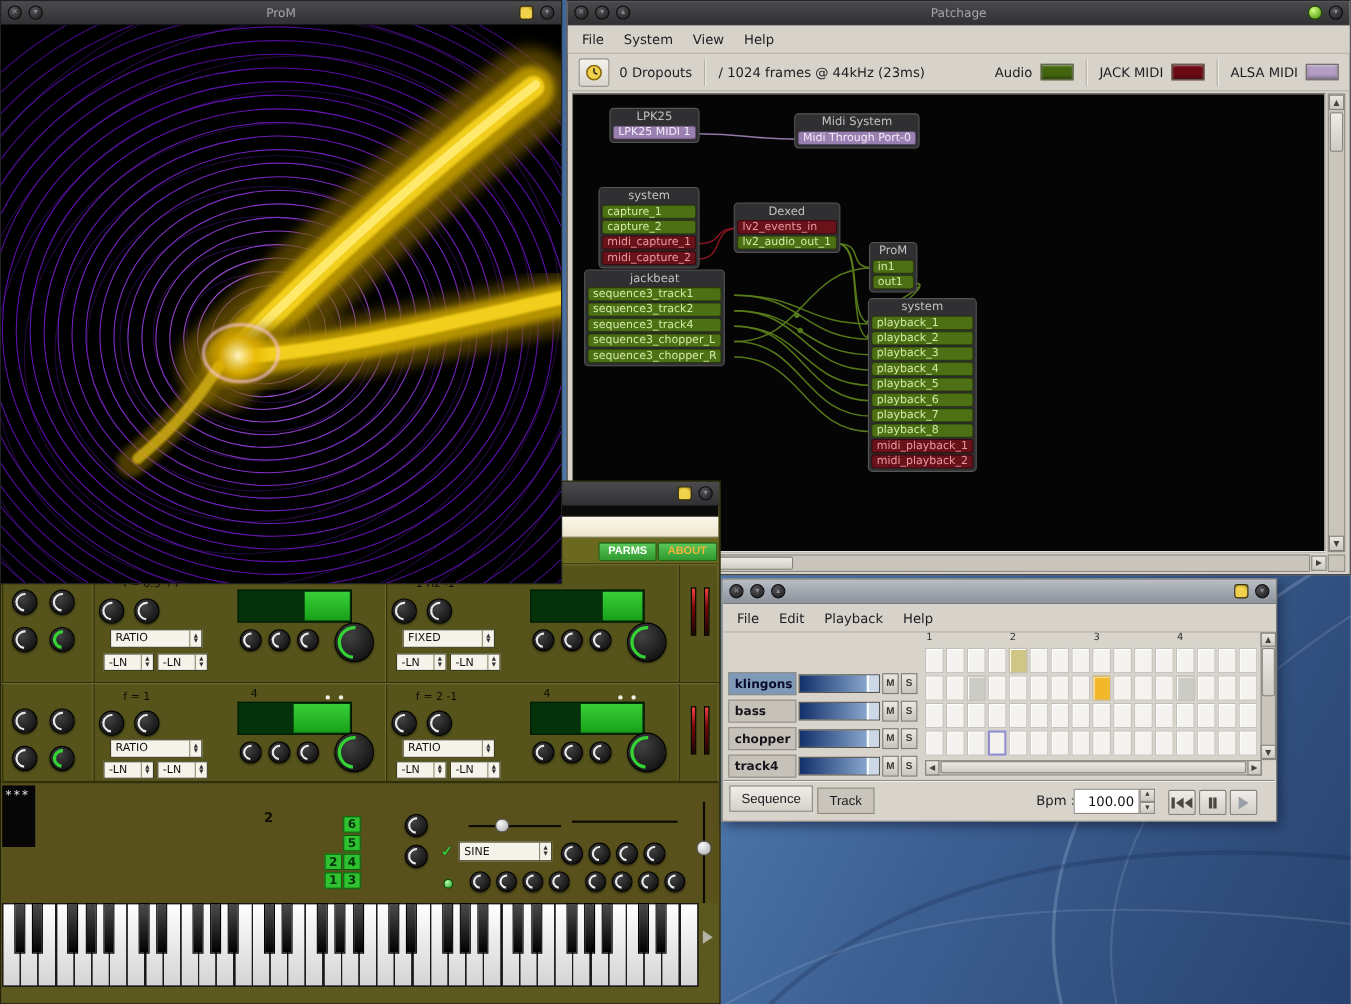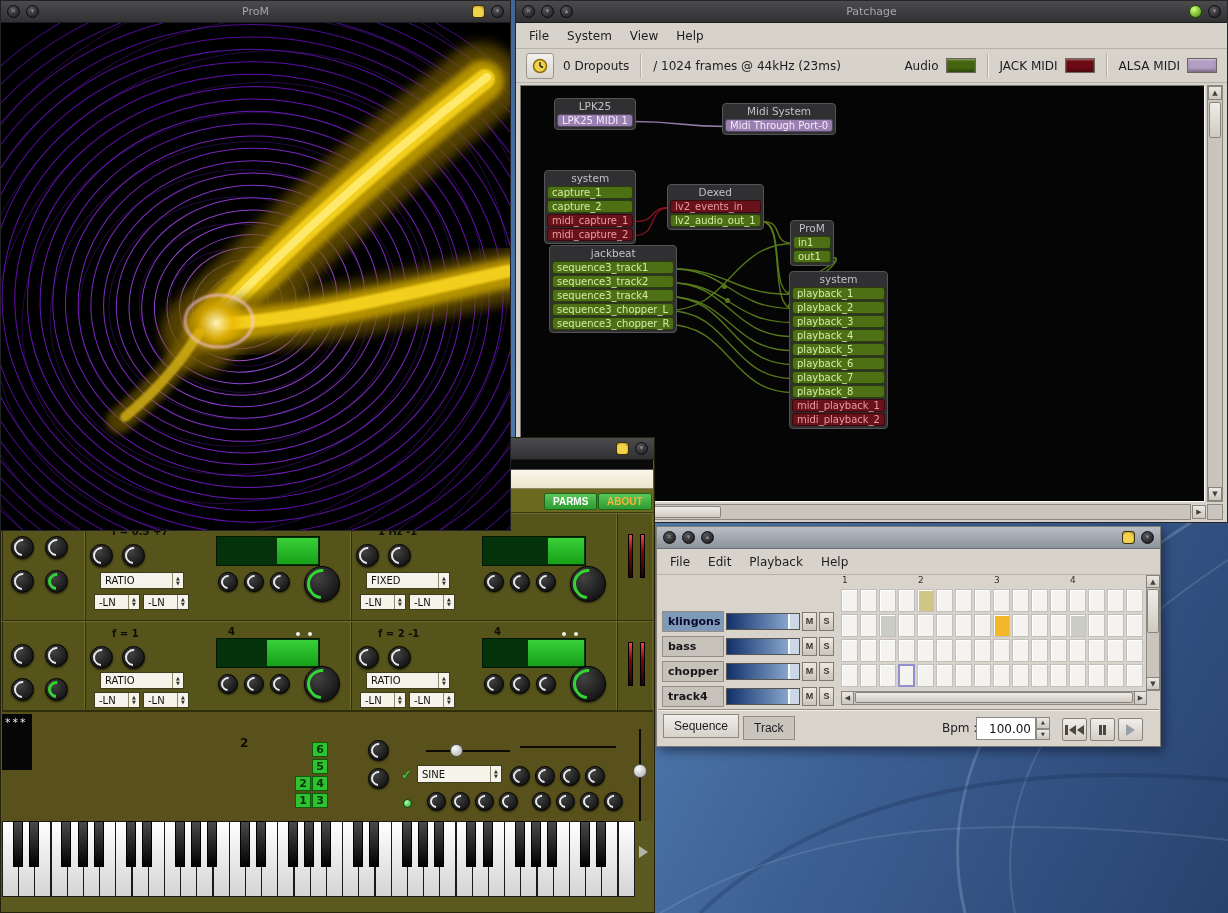--- a/index.html
+++ b/index.html
@@ -64,21 +64,21 @@
   .synth-tab { position:absolute; top:4px; height:17px; padding:2px 8px; font-size:10px; font-weight:bold;
                background:linear-gradient(#5bc85b,#2f9a2f); border:1px solid #1c661c; border-radius:2px; color:#fff; line-height:11px; }
   #op-area { position:absolute; left:1px; right:1px; top:75px; height:198px; background:#56541b; }
   .op-row { position:absolute; left:0; right:0; border-top:1px solid #6e6c2e; border-bottom:1px solid #2e2e0c; }
   .op-panel,.op-side { position:absolute; top:0; bottom:0; border-left:1px solid #2e2e0c; border-right:1px solid #6e6c2e; }
   .knob { position:absolute; border-radius:50%; background:radial-gradient(circle at 38% 32%, #424242, #060606);
           border:1px solid #000; box-shadow:0 1px 2px rgba(0,0,0,.6); }
   .knob::before { content:""; position:absolute; inset:2px; border-radius:50%; border:2px solid transparent;
                   border-top-color:#e8e8e8; border-left-color:#e8e8e8; transform:rotate(-40deg); }
   .knob.green::before { border-top-color:#35d435; border-left-color:#35d435; border-width:3px; }
-  .op-label { position:absolute; font-size:10px; color:#0e0e04; font-weight:bold; white-space:nowrap; }
+  .op-label { position:absolute; font-size:10px; color:#0e0e04; font-weight:normal; white-space:nowrap; }
   .op-meter { position:absolute; background:#04320a; border:1px solid #021802; }
   .op-meter .fill { position:absolute; top:1px; bottom:1px; right:1px; background:linear-gradient(#38d038,#18a018); }
   .mini-select { position:absolute; background:#f6f3ea; border:1px solid #3c3c20; display:flex; align-items:center;
                  font-size:10px; color:#101010; }
   .mini-select .lbl { flex:1; padding-left:4px; white-space:nowrap; overflow:hidden; }
   .mini-select .spin { width:11px; align-self:stretch; border-left:1px solid #8a8a6a; display:flex; flex-direction:column;
                        align-items:center; justify-content:center; font-size:5px; line-height:5px; color:#333; }
   .vmeter { position:absolute; width:5px; background:linear-gradient(#ff4040,#7a0808 40%,#200404); border:1px solid #000; }
   .dot { position:absolute; width:4px; height:4px; border-radius:50%; background:#f0f0e8; }
 
@@ -227,21 +227,21 @@
         <div class="pnode" style="left: 146px; top: 98px;">
           <div class="pnode-title">Dexed</div>
           <div class="pport pt-midi">lv2_events_in</div>
           <div class="pport pt-audio">lv2_audio_out_1</div>
         </div>
         <div class="pnode" style="left: 269px; top: 134px;">
           <div class="pnode-title">ProM</div>
           <div class="pport pt-audio">in1</div>
           <div class="pport pt-audio">out1</div>
         </div>
-        <div class="pnode" style="left: 28px; top: 159px;">
+        <div class="pnode" style="left: 10px; top: 159px;">
           <div class="pnode-title">jackbeat</div>
           <div class="pport pt-audio">sequence3_track1</div>
           <div class="pport pt-audio">sequence3_track2</div>
           <div class="pport pt-audio">sequence3_track4</div>
           <div class="pport pt-audio">sequence3_chopper_L</div>
           <div class="pport pt-audio">sequence3_chopper_R</div>
         </div>
         <div class="pnode" style="left: 268px; top: 185px;">
           <div class="pnode-title">system</div>
           <div class="pport pt-audio">playback_1</div>

